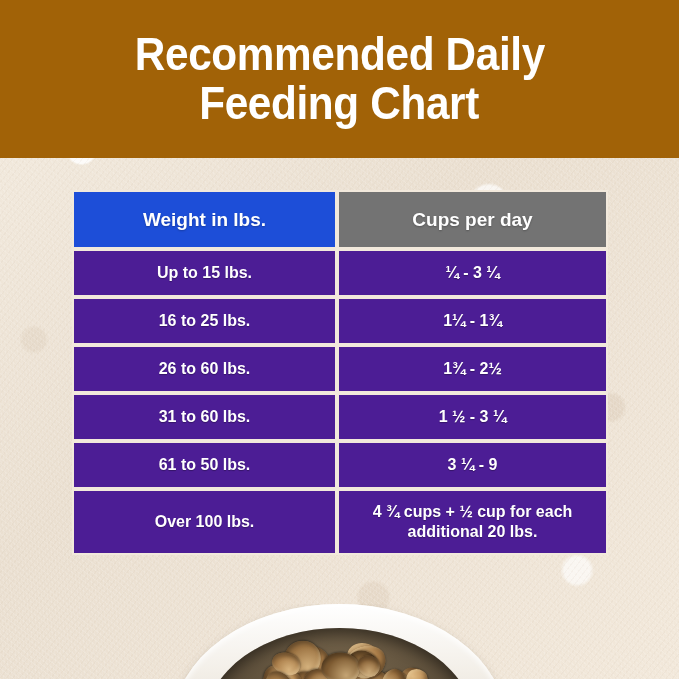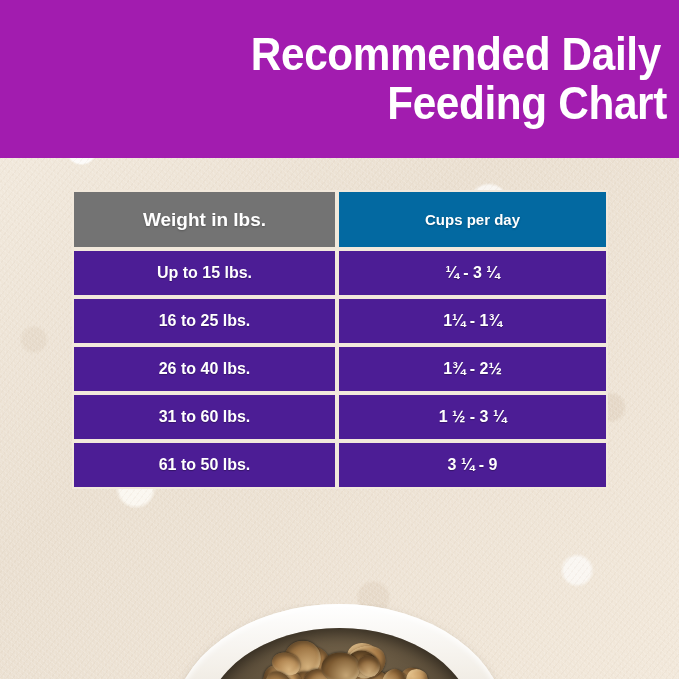--- a/index.html
+++ b/index.html
@@ -38,24 +38,24 @@
     background-image:
       repeating-linear-gradient(37deg, rgba(255,255,255,.25) 0 1px, transparent 1px 4px),
       repeating-linear-gradient(-52deg, rgba(190,170,148,.16) 0 1px, transparent 1px 5px),
       repeating-linear-gradient(83deg, rgba(255,255,255,.18) 0 1px, transparent 1px 3px);
   }
 
   
   #title-band {
     position:absolute; top:0; left:0;
     width:679px; height:158px;
-    background:#a21caf;
+    background:#a16207;
     z-index:5;
     display:flex; flex-direction:column;
-    align-items:flex-end; justify-content:center;
+    align-items:center; justify-content:center;
   }
   .title-line {
     color:#ffffff;
     font-family:"Liberation Sans Narrow","Liberation Sans", sans-serif;
     font-weight:bold;
     font-size:46px;
     line-height:1.07;
     letter-spacing:-0.4px;
     text-align:center;
     transform:scaleX(.92);
@@ -107,29 +107,29 @@
   }
   #chart-table td, #chart-table th {
     border:2px solid #f2e9dc;
     text-align:center;
     vertical-align:middle;
     color:#ffffff;
     font-family:"Liberation Sans Narrow","Liberation Sans", sans-serif;
     font-weight:bold;
   }
   th.col-weight {
-    background:#737373;
+    background:#1d4ed8;
     font-size:19px;
     height:59px;
     width:265px;
     text-shadow:0 1px 2px rgba(0,0,0,.25);
   }
   th.col-cups {
-    background:#0369a1;
-    font-size:15px;
+    background:#737373;
+    font-size:19px;
     height:59px;
     width:271px;
     text-shadow:0 1px 2px rgba(0,0,0,.25);
   }
   td.cell-weight, td.cell-cups {
     background:#4c1d95;
     font-size:16px;
     height:48px;
     line-height:1.22;
     padding:4px 6px;
@@ -194,25 +194,29 @@
   <tbody id="chart-body">
     <tr>
       <td class="cell-weight">Up to 15 lbs.</td>
       <td class="cell-cups">¼ - 3 ¼</td>
     </tr>
     <tr>
       <td class="cell-weight">16 to 25 lbs.</td>
       <td class="cell-cups">1¼ - 1¾</td>
     </tr>
     <tr>
-      <td class="cell-weight">26 to 40 lbs.</td>
+      <td class="cell-weight">26 to 60 lbs.</td>
       <td class="cell-cups">1¾ - 2½</td>
     </tr>
     <tr>
       <td class="cell-weight">31 to 60 lbs.</td>
       <td class="cell-cups">1 ½ - 3 ¼</td>
     </tr>
     <tr>
       <td class="cell-weight">61 to 50 lbs.</td>
       <td class="cell-cups">3 ¼ - 9</td>
     </tr>
+    <tr class="row-last">
+      <td class="cell-weight">Over 100 lbs.</td>
+      <td class="cell-cups">4 ¾ cups + ½ cup for each additional 20 lbs.</td>
+    </tr>
   </tbody>
 </table>
 
 </body></html>

